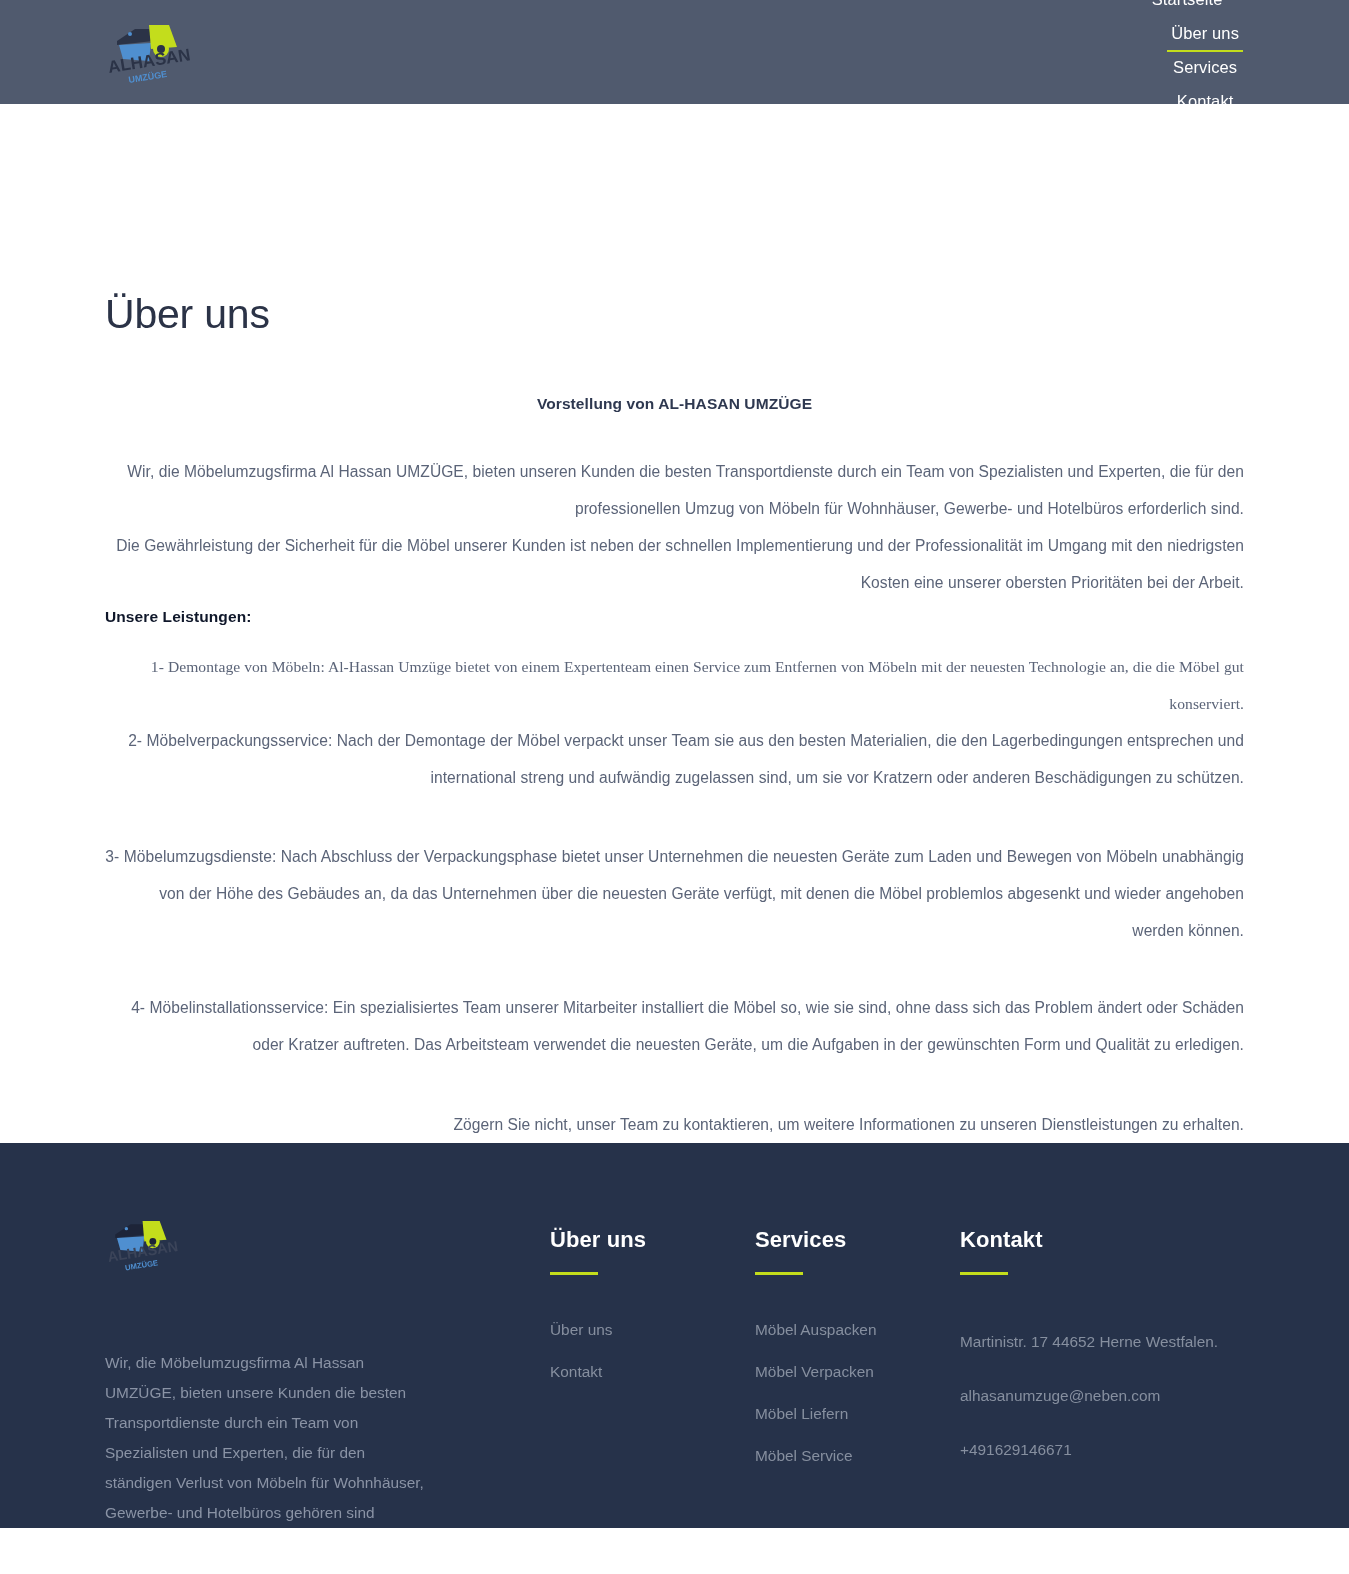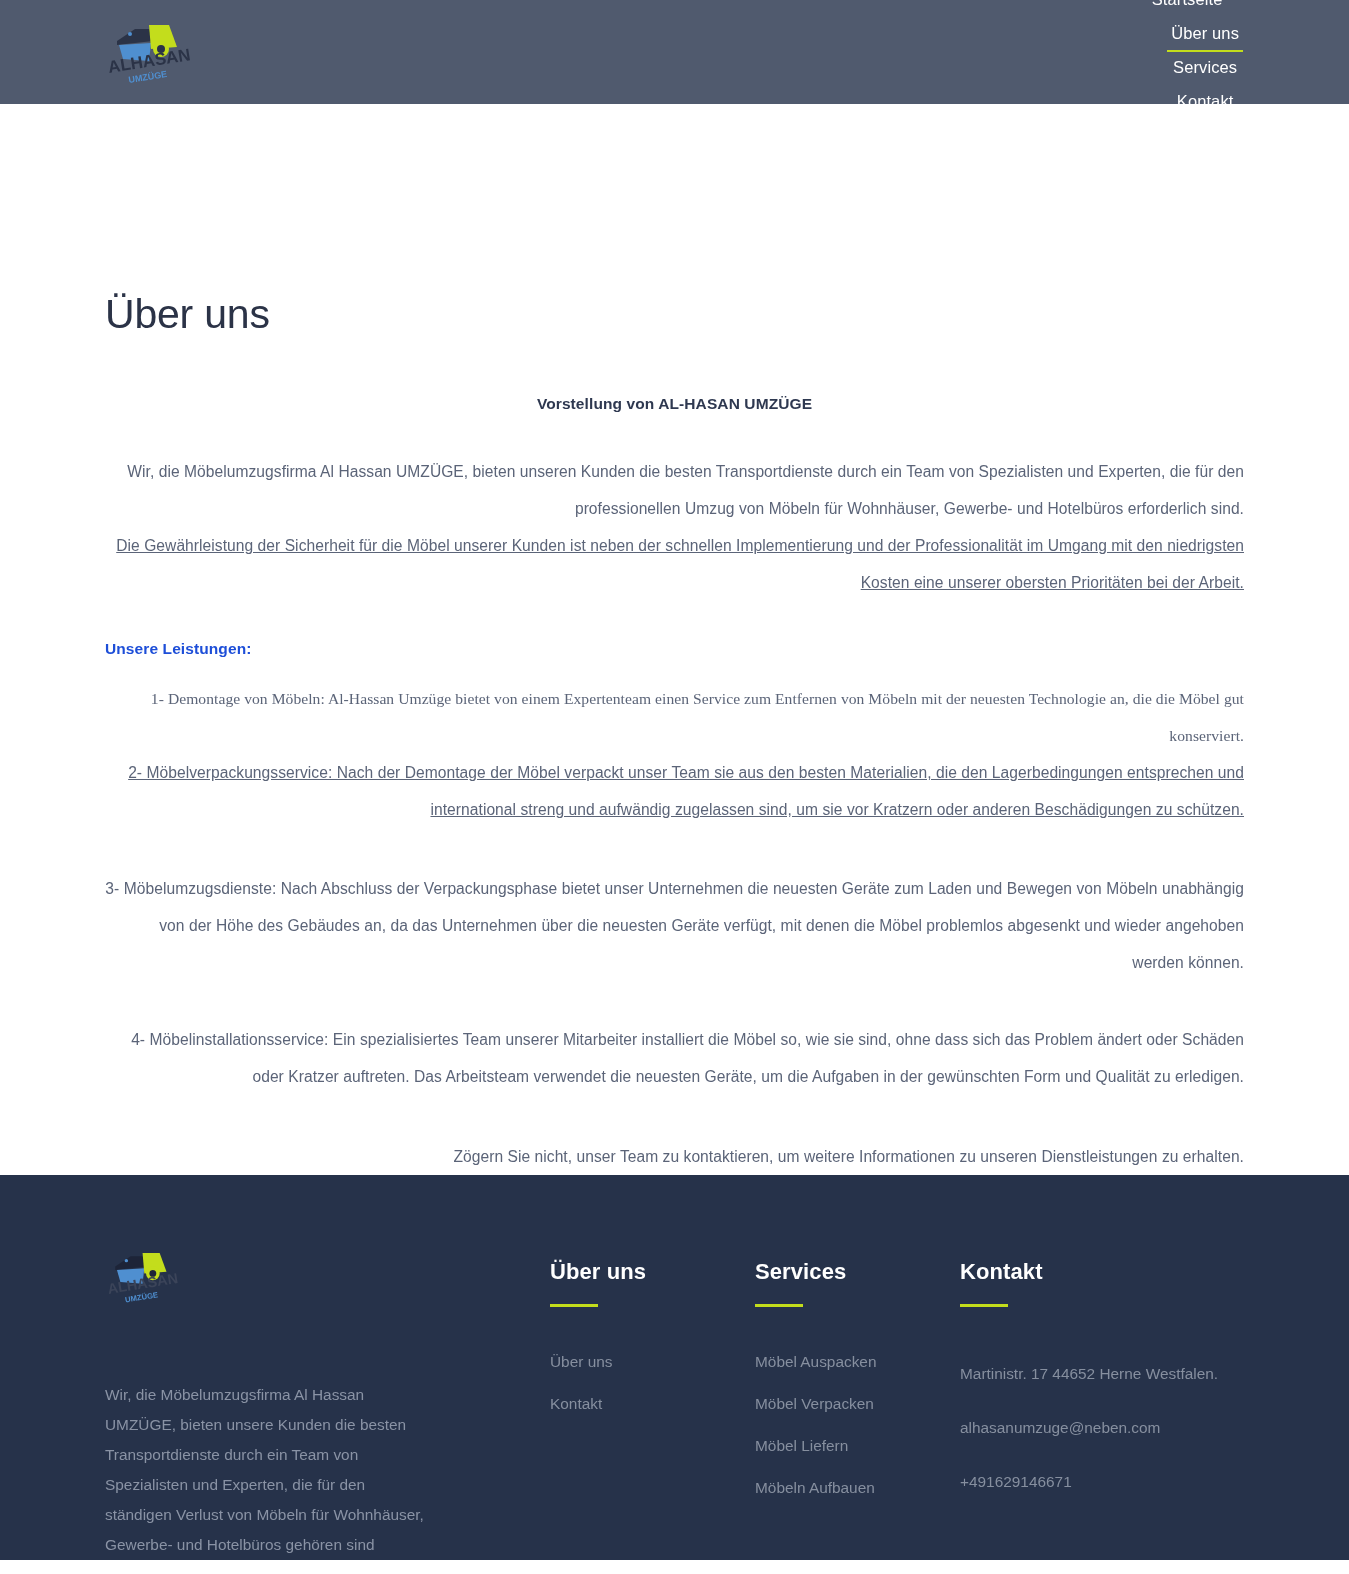--- a/index.html
+++ b/index.html
@@ -68,26 +68,26 @@
   }
   .body-block {
     margin-top: 40px;
     font-size: 15.6px;
     line-height: 2.38;
     color: #5b6478;
     max-width: 1140px;
     letter-spacing: .05px;
     text-align: right;
   }
-  .body-block.tight { margin-top: 0; text-decoration: underline; }
+  .body-block.tight { margin-top: 0; }
   .sub-heading {
-    margin-top: 38px;
+    margin-top: 6px;
     font-size: 15.5px;
     font-weight: 700;
-    color: #1d4ed8;
+    color: #0f172a;
     letter-spacing: .1px;
   }
   .gap-sm  { margin-top: 22px; font-family: Liberation Serif, serif; }
   .gap-md  { margin-top: 40px; }
   .gap-lg  { margin-top: 42px; }
 
   
   .site-footer {
     background: #26324a;
     padding: 72px 105px 0 105px;
@@ -221,21 +221,21 @@
       </ul>
     </div>
 
     <div class="fcol-serv">
       <h3 class="footer-heading">Services</h3>
       <div class="footer-rule"></div>
       <ul class="footer-links">
         <li><a class="footer-link" href="#">Möbel Auspacken</a></li>
         <li><a class="footer-link" href="#">Möbel Verpacken</a></li>
         <li><a class="footer-link" href="#">Möbel Liefern</a></li>
-        <li><a class="footer-link" href="#">Möbeln Aufbauen</a></li>
+        <li><a class="footer-link" href="#">Möbel Service</a></li>
       </ul>
     </div>
 
     <div class="fcol-cont">
       <h3 class="footer-heading">Kontakt</h3>
       <div class="footer-rule"></div>
       <ul class="contact-list">
         <li><span class="contact-item">Martinistr. 17 44652 Herne Westfalen.</span></li>
         <li><a class="contact-item" href="#">alhasanumzuge@neben.com</a></li>
         <li><a class="contact-item" href="#">+491629146671</a></li>

